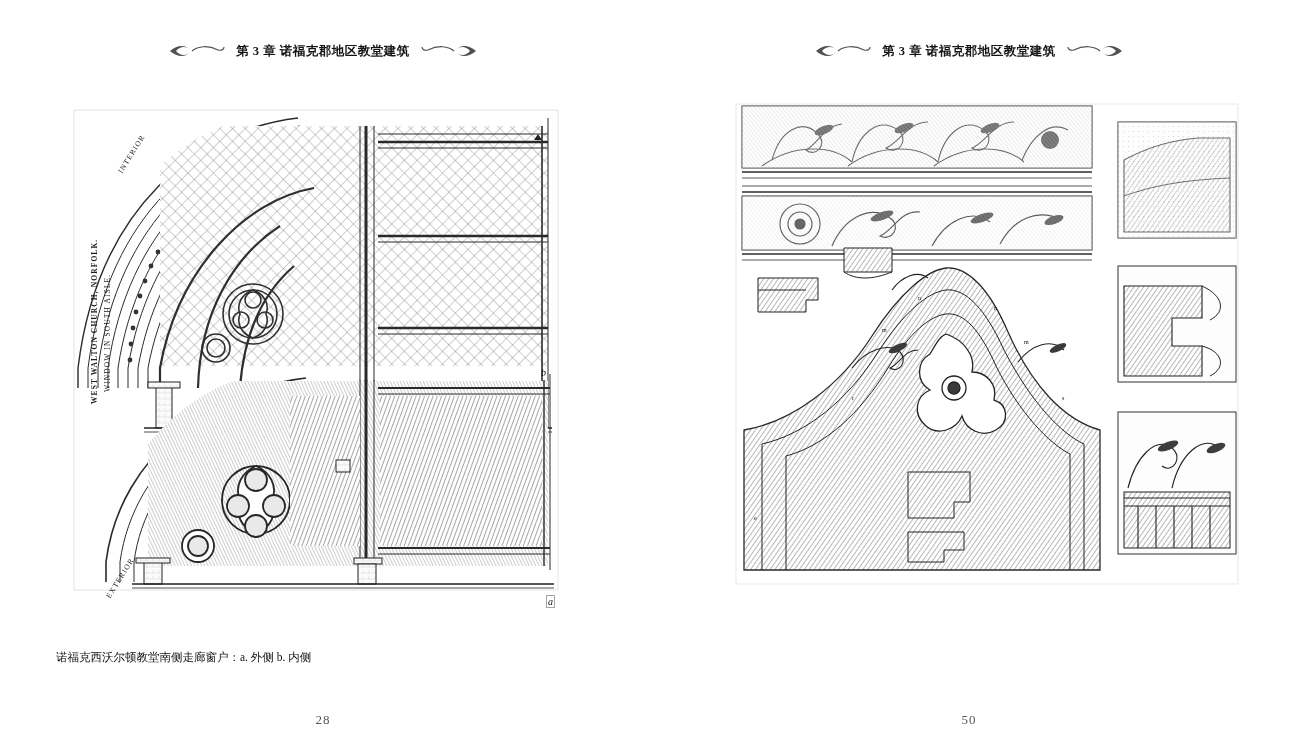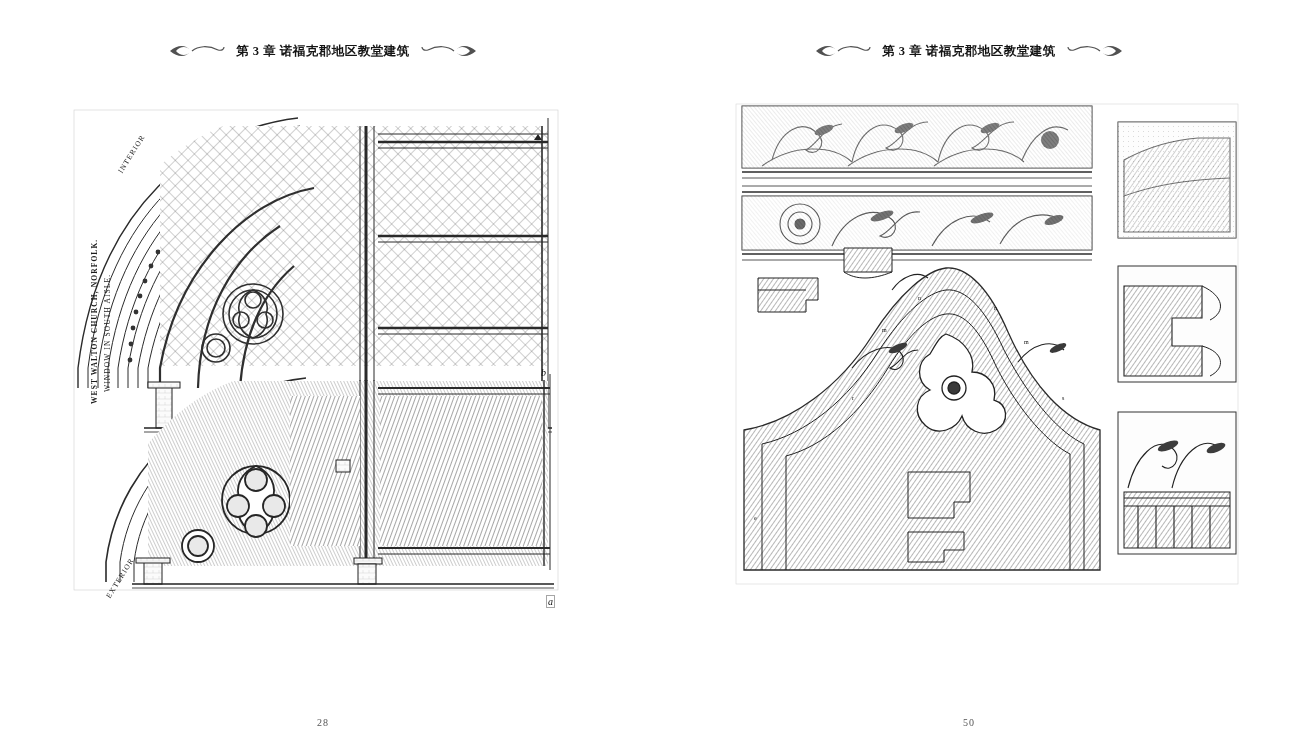--- a/index.html
+++ b/index.html
@@ -69,21 +69,21 @@
     line-height: 19px;
     color: #111;
   }
 
   .folio {
     position: absolute;
     bottom: 22px;
     width: 100%;
     text-align: center;
     font-family: "Liberation Serif", serif;
-    font-size: 10px;
+    font-size: 13px;
     color: #555;
     letter-spacing: 1px;
   }
 
   
   .vlabel {
     position: absolute;
     font-family: "Liberation Serif", serif;
     font-size: 7.5px;
     letter-spacing: 1.1px;
@@ -312,20 +312,21 @@
     </div>
 
     <div class="vlabel" style="left:116px; top:170px; transform: rotate(-58deg);">INTERIOR</div>
     <div class="vlabel" style="left:104px; top:595px; transform: rotate(-58deg);">EXTERIOR</div>
     <div class="vlabel" style="left:90px; top:404px; transform: rotate(-90deg); font-weight:bold;">WEST WALTON CHURCH, NORFOLK.</div>
     <div class="vlabel" style="left:103px; top:392px; transform: rotate(-90deg);">WINDOW IN SOUTH AISLE.</div>
 
     <div class="keyletter plain" style="left:540px; top:367px;">b</div>
     <div class="keyletter" style="left:546px; top:595px;">a</div>
 
+    <div class="caption" style="left:56px; top:648px; width:540px;">诺福克西沃尔顿教堂南侧走廊窗户：a. 外侧    b. 内侧</div>
 
     <div class="folio">28</div>
   </div>
 
   <div class="page">
 
     <div class="runhead">
       <span class="flourish">
         <svg viewBox="0 0 58 18" width="58" height="18">
           <path d="M2 9 C10 2, 18 3, 22 8 C19 4, 12 4, 8 9 C12 14, 19 14, 22 10 C18 15, 10 16, 2 9 Z" fill="#333"></path>

